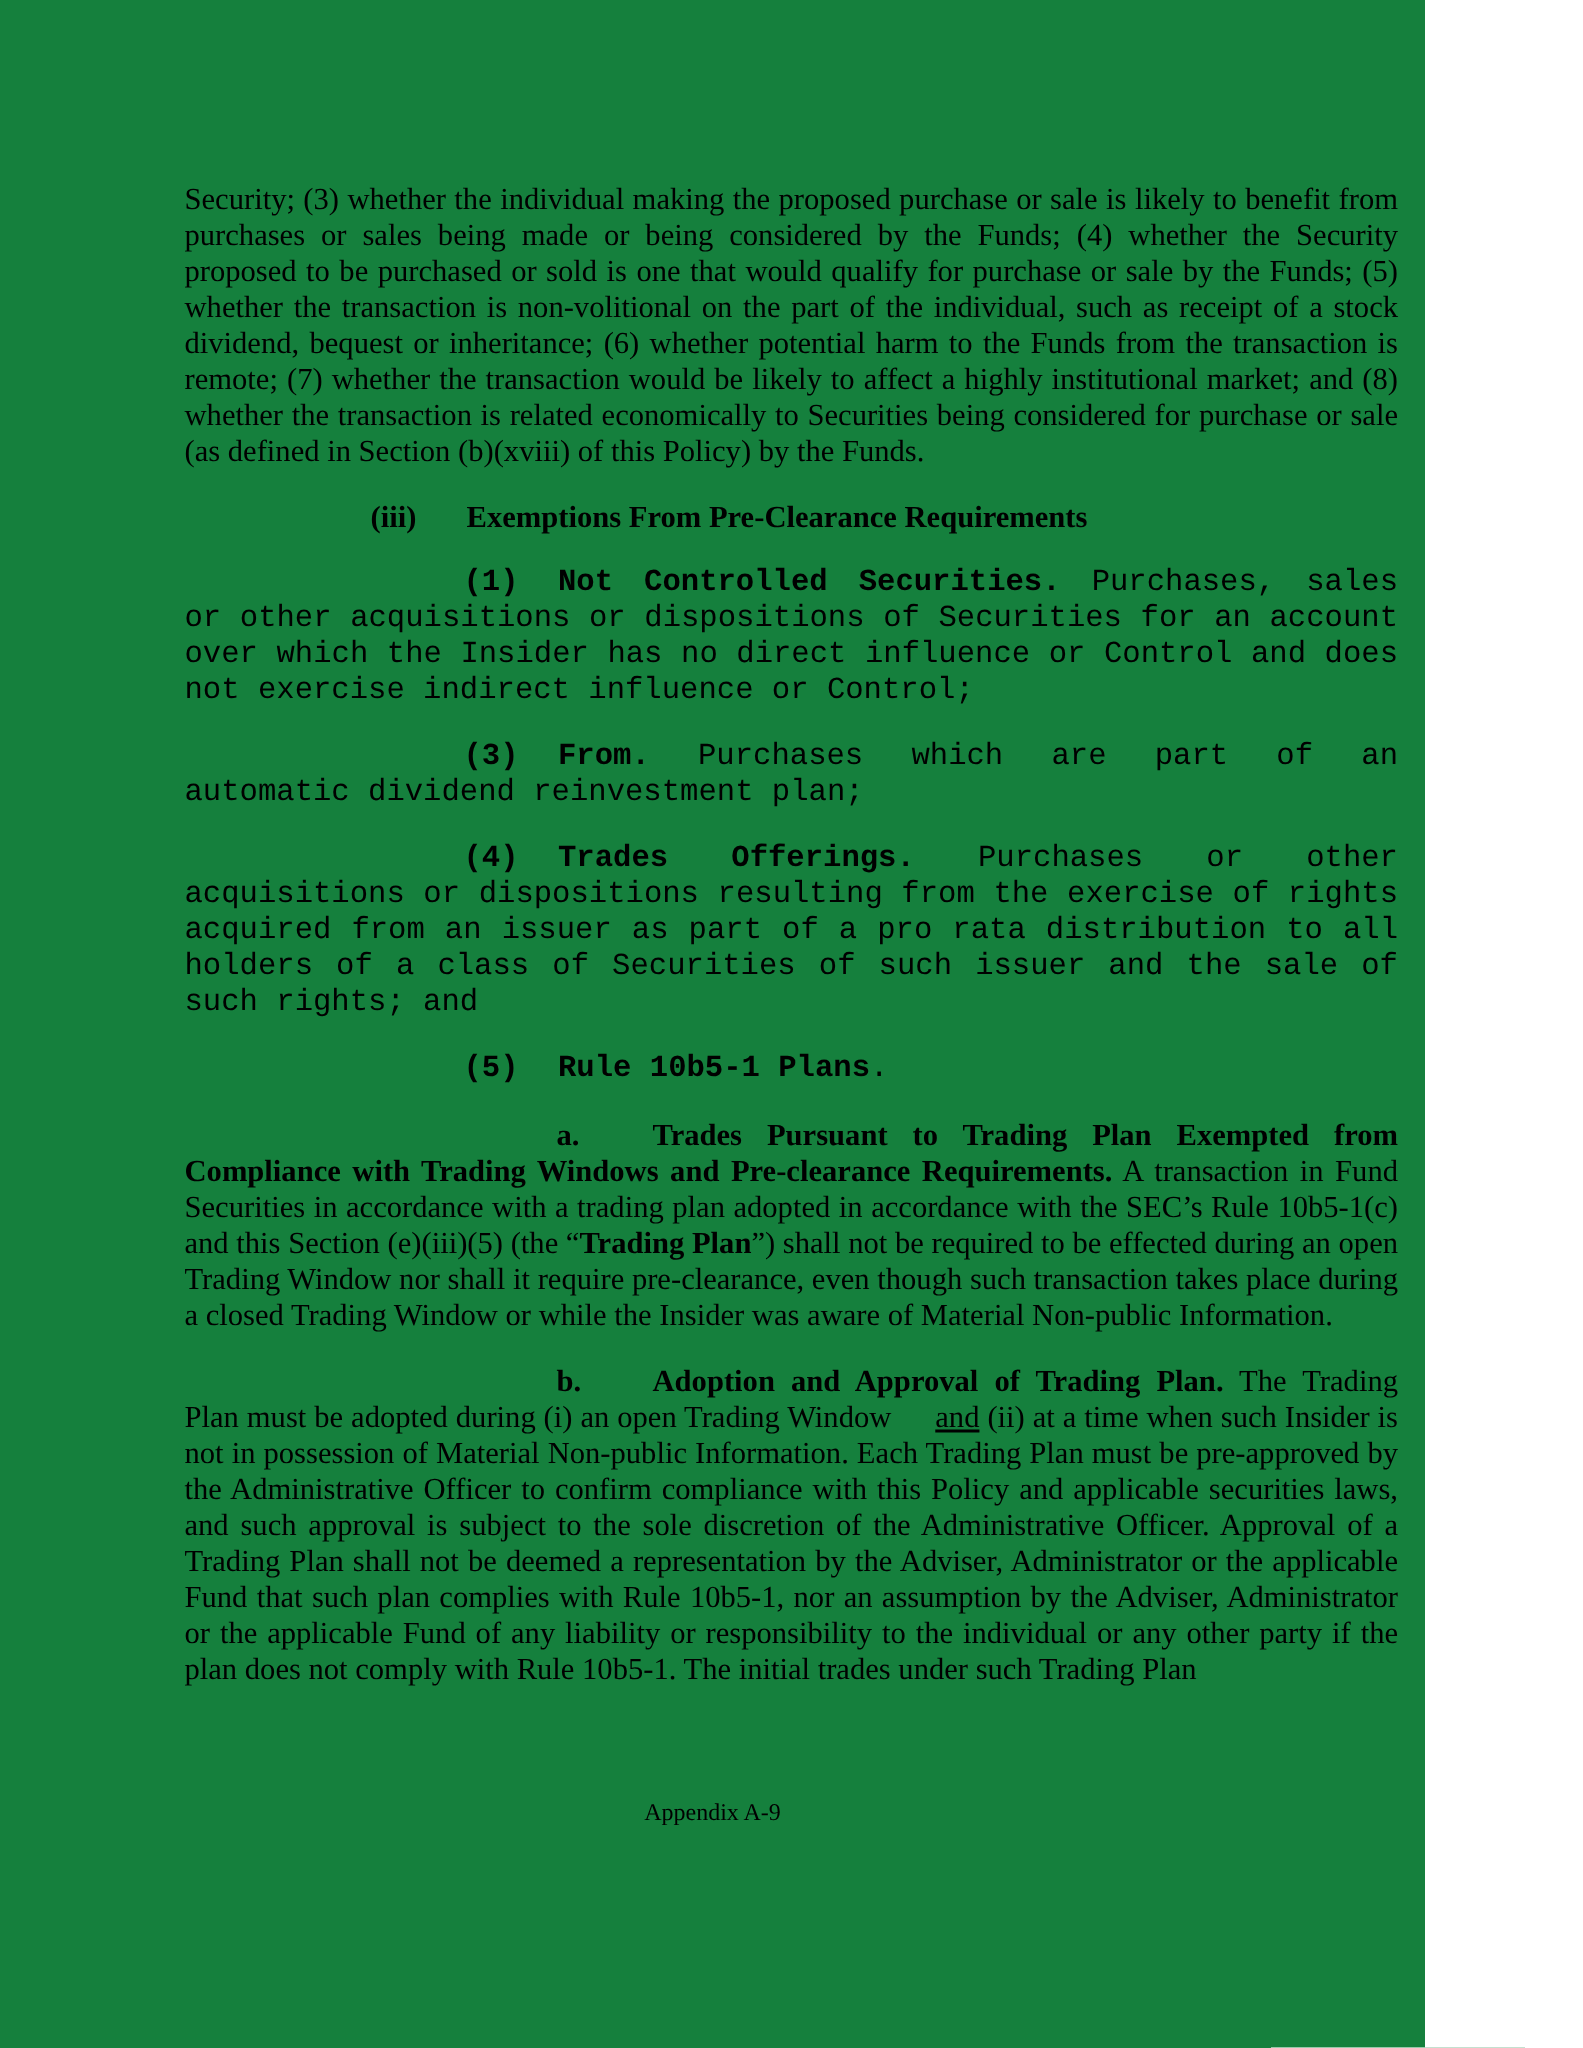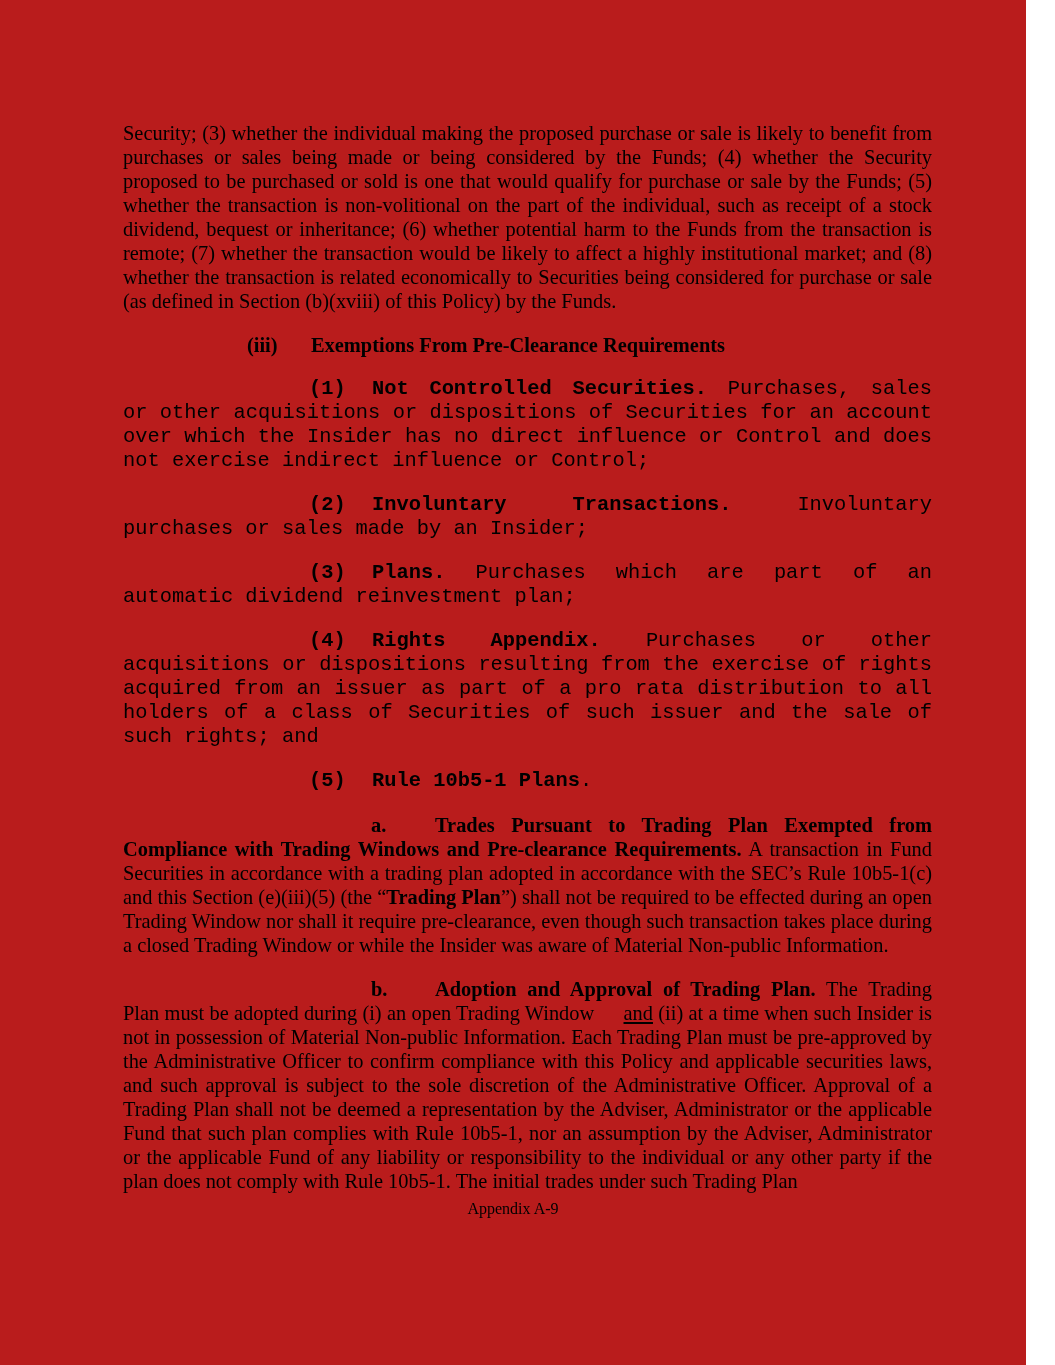--- a/index.html
+++ b/index.html
@@ -1,20 +1,20 @@
 <!DOCTYPE html>
 <html><head>
 <meta charset="utf-8">
 <style>
   html, body { margin: 0; padding: 0; background: #ffffff; }
   .page {
     position: relative;
-    width: 1026px;
+    width: 950px;
     height: 1365px;
-    background: #b91c1c;
+    background: #15803d;
     font-family: "Liberation Serif", "DejaVu Serif", serif;
     color: #000000;
     overflow: hidden;
   }
   .content {
     position: absolute;
     left: 123px;
     top: 121px;
     width: 809px;
   }
@@ -45,21 +45,20 @@
   }
 </style>
 </head>
 <body>
 
 <div class="page">
   <div class="content">
       <p class="para p-flush"><span>Security; (3) whether the individual making the proposed purchase or sale is likely to benefit from purchases or sales being made or being considered by the Funds; (4) whether the Security proposed to be purchased or sold is one that would qualify for purchase or sale by the Funds; (5) whether the transaction is non-volitional on the part of the individual, such as receipt of a stock dividend, bequest or inheritance; (6) whether potential harm to the Funds from the transaction is remote; (7) whether the transaction would be likely to affect a highly institutional market; and (8) whether the transaction is related economically to Securities being considered for purchase or sale (as defined in Section (b)(xviii) of this Policy) by the Funds.</span></p>
       <p class="para p-heading"><span class="num-h seg-b">(iii)</span><span class="seg-b">Exemptions From Pre-Clearance Requirements</span></p>
       <p class="para p-list"><span class="num seg-b">(1)</span><span class="seg-b">Not Controlled Securities.</span><span> Purchases, sales or other acquisitions or dispositions of Securities for an account over which the Insider has no direct influence or Control and does not exercise indirect influence or Control;</span></p>
-      <p class="para p-list"><span class="num seg-b">(2)</span><span class="seg-b">Involuntary Transactions.</span><span> Involuntary purchases or sales made by an Insider;</span></p>
-      <p class="para p-list"><span class="num seg-b">(3)</span><span class="seg-b">Plans.</span><span> Purchases which are part of an automatic dividend reinvestment plan;</span></p>
-      <p class="para p-list"><span class="num seg-b">(4)</span><span class="seg-b">Rights Appendix.</span><span> Purchases or other acquisitions or dispositions resulting from the exercise of rights acquired from an issuer as part of a pro rata distribution to all holders of a class of Securities of such issuer and the sale of such rights; and</span></p>
+      <p class="para p-list"><span class="num seg-b">(3)</span><span class="seg-b">From.</span><span> Purchases which are part of an automatic dividend reinvestment plan;</span></p>
+      <p class="para p-list"><span class="num seg-b">(4)</span><span class="seg-b">Trades Offerings.</span><span> Purchases or other acquisitions or dispositions resulting from the exercise of rights acquired from an issuer as part of a pro rata distribution to all holders of a class of Securities of such issuer and the sale of such rights; and</span></p>
       <p class="para p-list"><span class="num seg-b">(5)</span><span class="seg-b">Rule 10b5-1 Plans</span><span>.</span></p>
       <p class="para p-sub"><span class="num-s seg-b">a.</span><span class="seg-b">Trades Pursuant to Trading Plan Exempted from Compliance with Trading Windows and Pre-clearance Requirements.</span><span> A transaction in Fund Securities in accordance with a trading plan adopted in accordance with the SEC’s Rule 10b5-1(c) and this Section (e)(iii)(5) (the “</span><span class="seg-b">Trading Plan</span><span>”) shall not be required to be effected during an open Trading Window nor shall it require pre-clearance, even though such transaction takes place during a closed Trading Window or while the Insider was aware of Material Non-public Information.</span></p>
       <p class="para p-sub"><span class="num-s seg-b">b.</span><span class="seg-b">Adoption and Approval of Trading Plan.</span><span> The Trading Plan must be adopted during (i) an open Trading Window </span><span class="seg-u">and</span><span> (ii) at a time when such Insider is not in possession of Material Non-public Information. Each Trading Plan must be pre-approved by the Administrative Officer to confirm compliance with this Policy and applicable securities laws, and such approval is subject to the sole discretion of the Administrative Officer. Approval of a Trading Plan shall not be deemed a representation by the Adviser, Administrator or the applicable Fund that such plan complies with Rule 10b5-1, nor an assumption by the Adviser, Administrator or the applicable Fund of any liability or responsibility to the individual or any other party if the plan does not comply with Rule 10b5-1. The initial trades under such Trading Plan</span></p>
     </div>
   <div class="footer">Appendix A-9</div>
 </div>
 
 </body></html>

